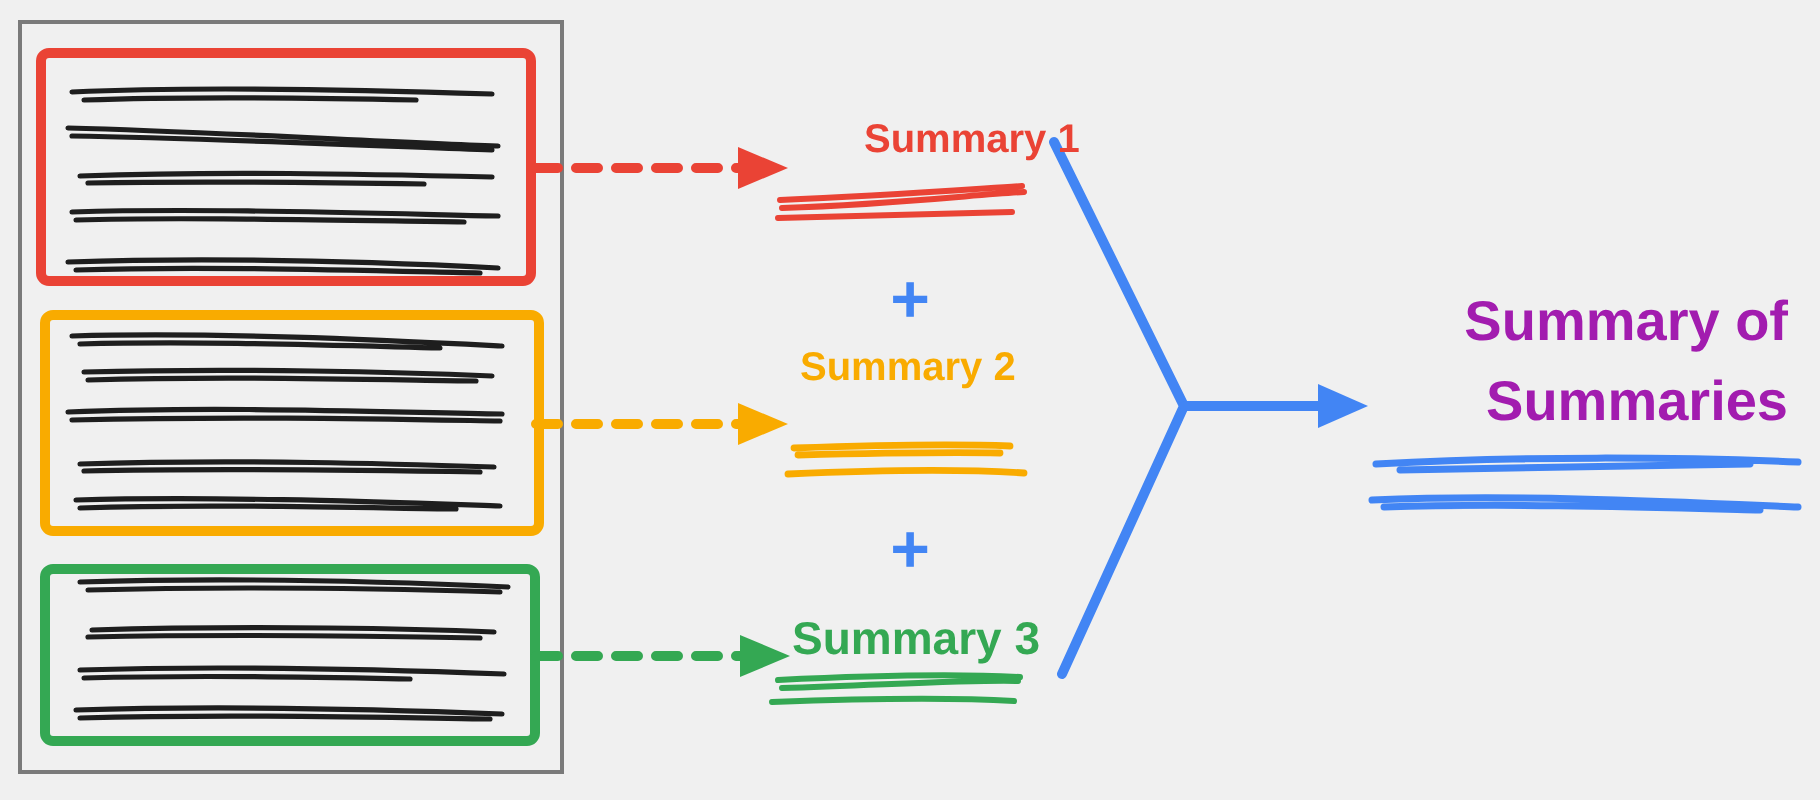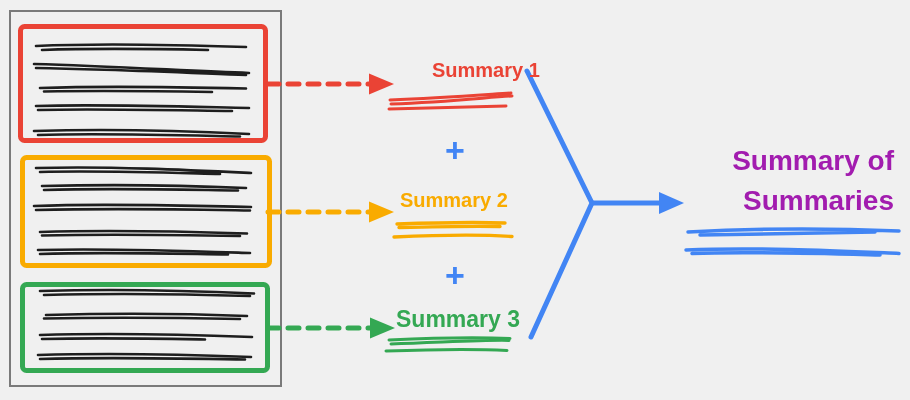--- a/index.html
+++ b/index.html
@@ -17,21 +17,21 @@
   .stage svg.art {
     position: absolute;
     left: 0; top: 0;
   }
   .txt {
     position: absolute;
     white-space: nowrap;
     font-weight: 700;
   }
   .label-s1 { left: 396px; top: 59px;  font-size: 20px; color: #ea4335; margin-left: 36px; }
-  .label-s2 { left: 400px; top: 189px; font-size: 20px; color: #f9ab00; }
+  .label-s2 { left: 400px; top: 173px; font-size: 20px; color: #f9ab00; }
   .label-s3 { left: 396px; top: 306px; font-size: 23px; color: #34a853; }
   .plus {
     width: 40px;
     text-align: center;
     font-size: 34px;
     line-height: 38px;
     color: #4285f4;
   }
   .plus-1 { left: 435px; top: 131px; }
   .plus-2 { left: 435px; top: 256px; }

